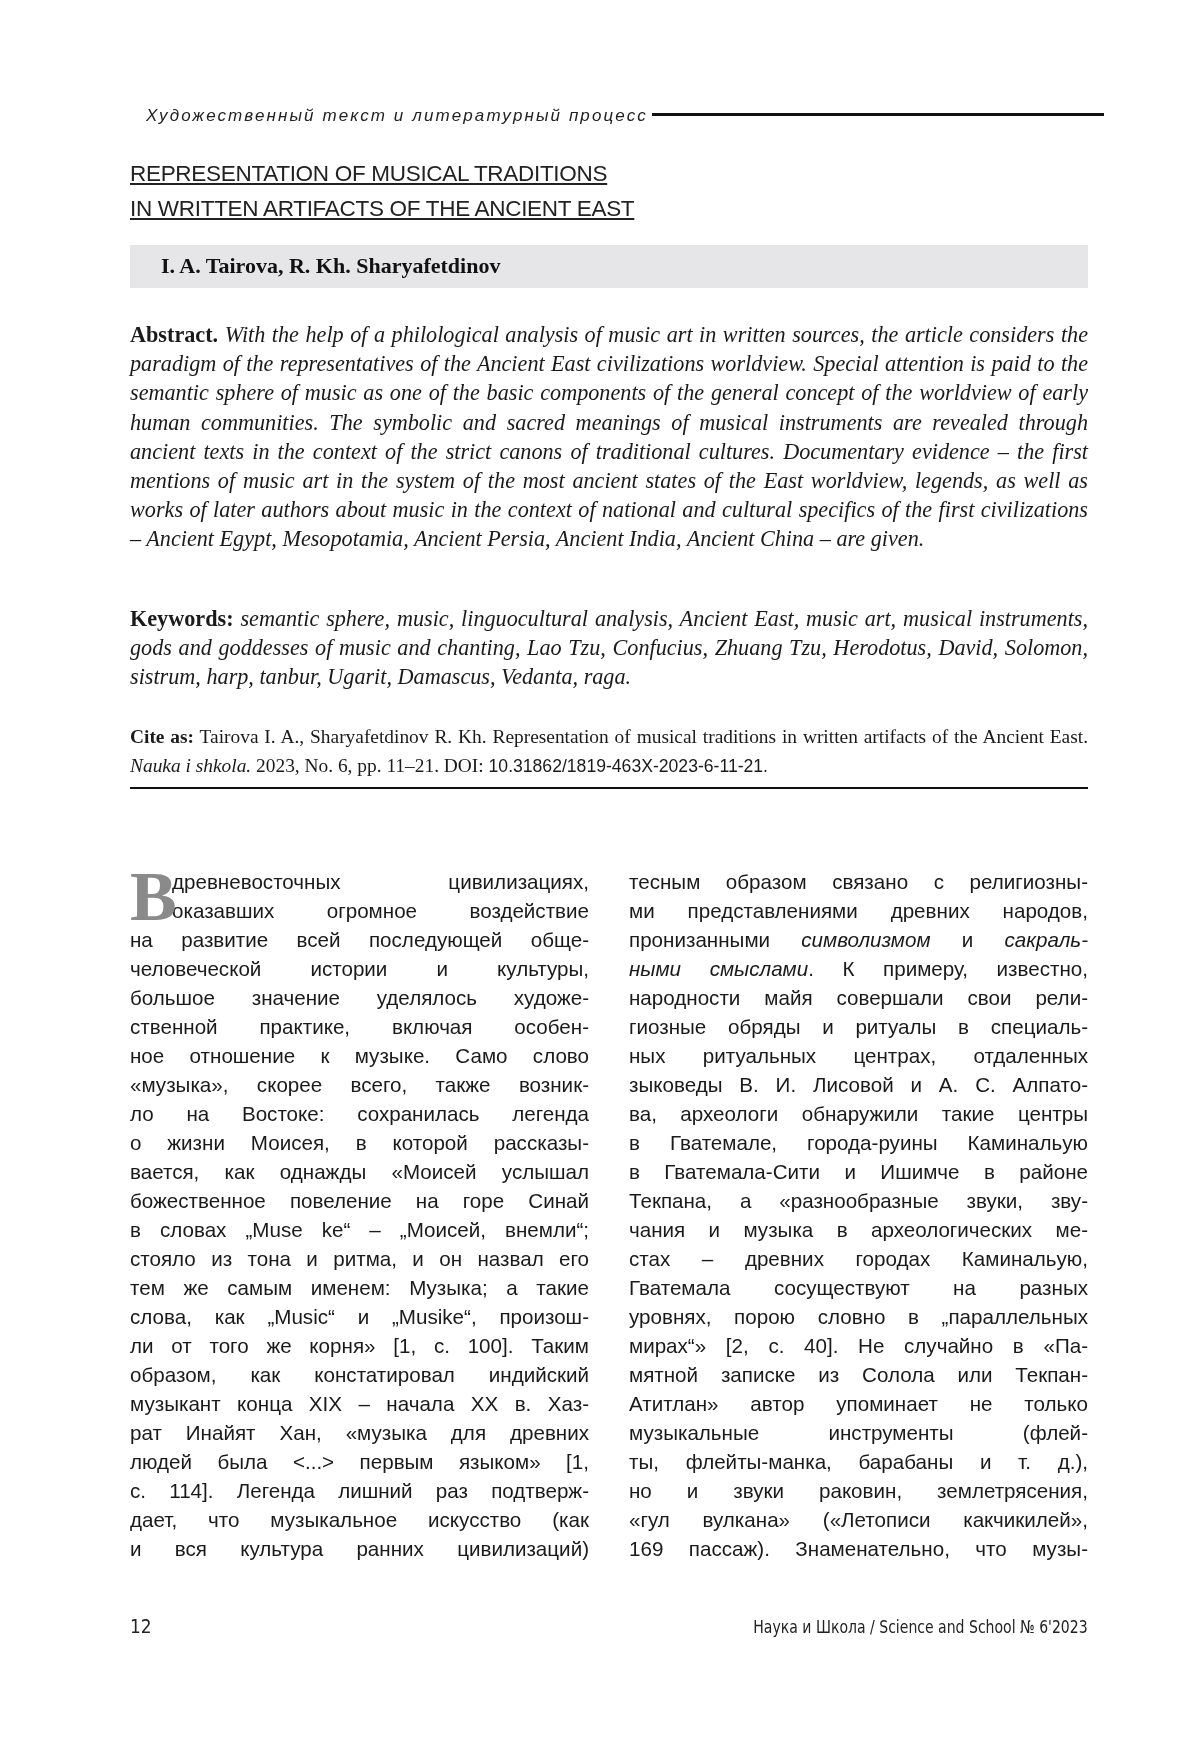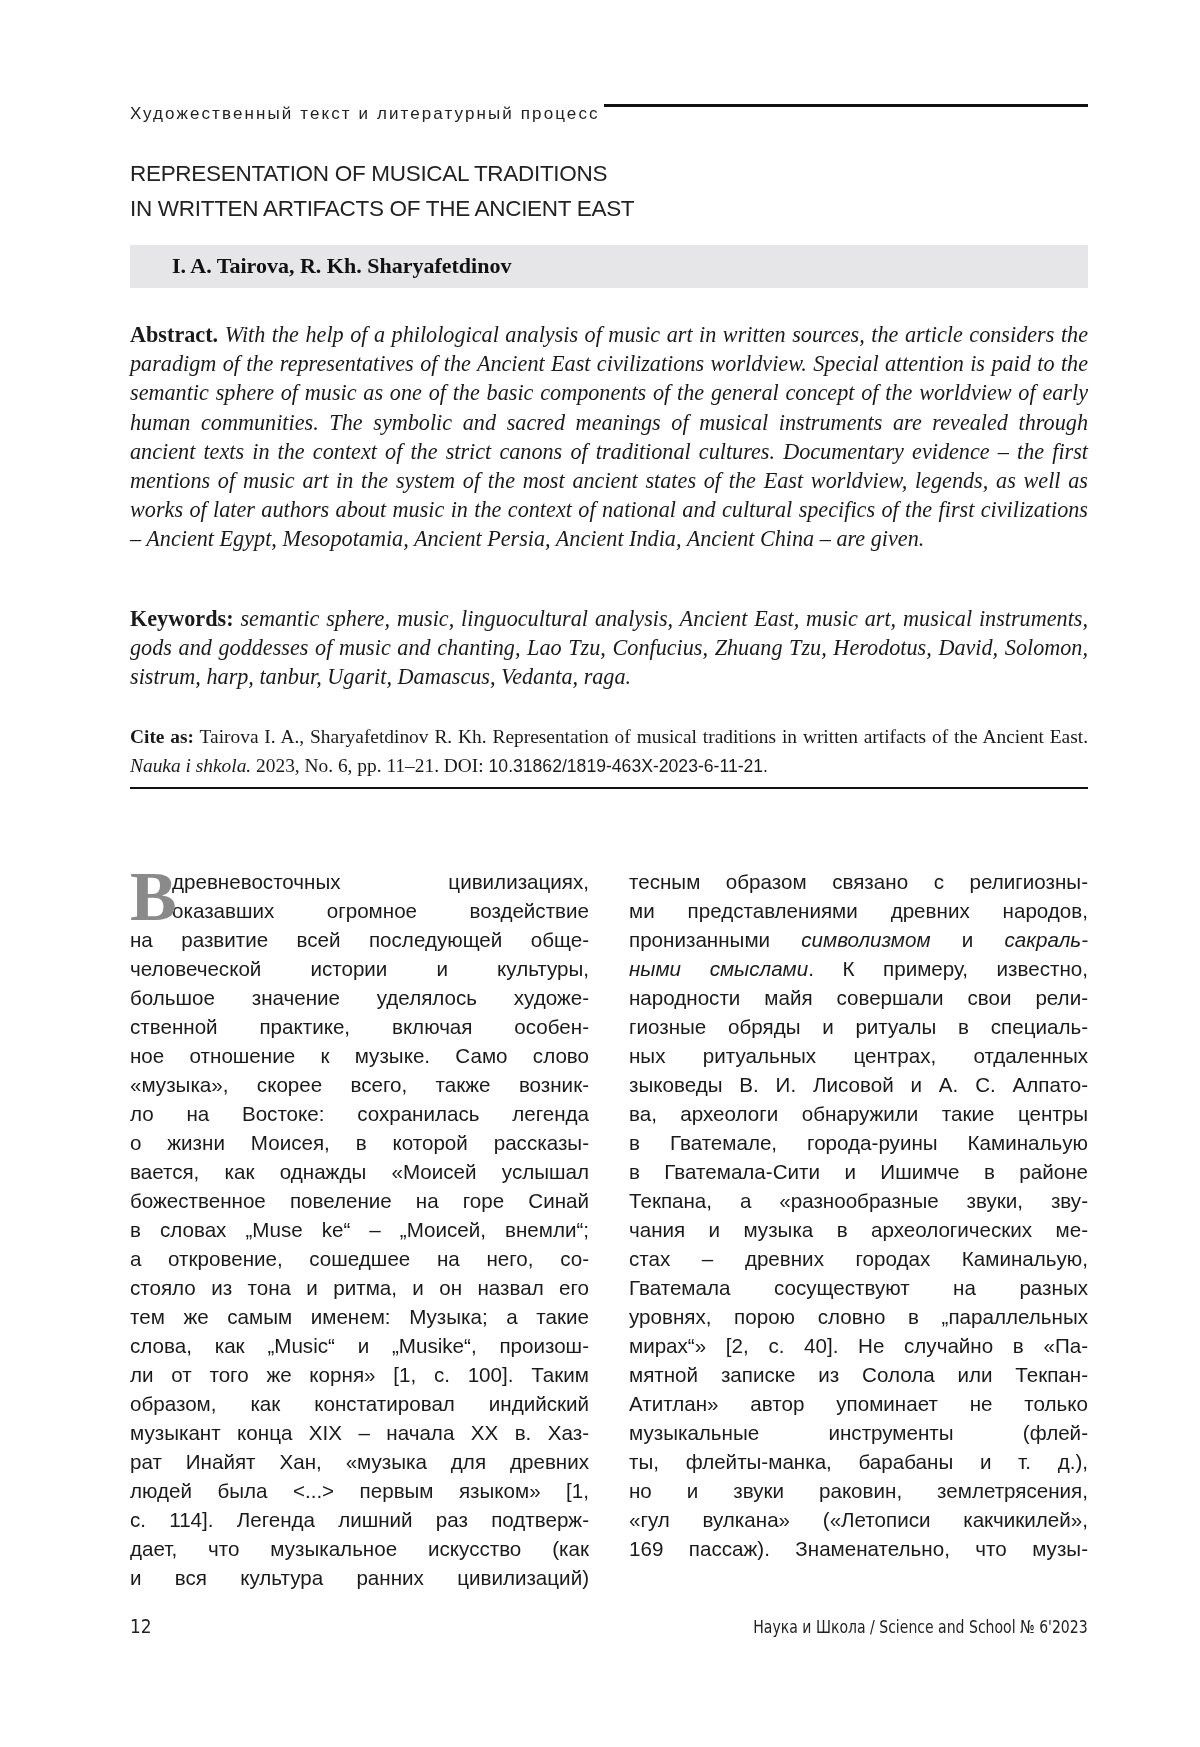--- a/index.html
+++ b/index.html
@@ -3,45 +3,45 @@
   <meta charset="utf-8">
   <style>
     html, body { margin: 0; padding: 0; background: #ffffff; }
     body {
       width: 1200px; height: 1747px; position: relative; overflow: hidden;
       color: #1a1a1a;
     }
     .page { position: absolute; left: 130px; top: 0; width: 958px; }
 
     .running-head {
-      position: absolute; top: 104px; left: 0; width: 958px; height: 24px;
-      display: flex; align-items: flex-start;
+      position: absolute; top: 104px; left: 16px; width: 958px; height: 24px;
+      display: flex; align-items: center; font-style: italic;
     }
     .running-head .rh-text {
       font-family: "Liberation Sans", sans-serif;
       font-size: 17px; letter-spacing: 2.1px; color: #222; white-space: nowrap;
       line-height: 20px;
     }
     .running-head .rh-rule {
       flex: 1; height: 3px; background: #111; margin-left: 4px; margin-bottom: 4px;
     }
 
     .title {
       position: absolute; top: 156px; left: 0; width: 958px;
       font-family: "Liberation Sans", sans-serif; font-size: 22.5px;
       line-height: 35px; color: #222; letter-spacing: -0.3px;
     }
-    .title div { white-space: nowrap; }
+    .title div { white-space: nowrap; text-decoration: underline; }
 
     .authors-band {
       position: absolute; top: 245px; left: 0; width: 958px; height: 43px;
       background: #e6e6e8;
     }
     .authors-band .authors {
-      position: absolute; left: 42px; top: 8px;
+      position: absolute; left: 31px; top: 8px;
       font-family: "Liberation Serif", serif; font-weight: bold; font-size: 22px;
       color: #111;
       text-align: center;
     }
 
     .abstract, .keywords, .cite {
       position: absolute; left: 0; width: 958px;
       font-family: "Liberation Serif", serif; color: #1a1a1a;
       text-align: justify;
     }
@@ -131,21 +131,20 @@
         <span class="ln">человеческой истории и культуры,</span>
         <span class="ln">большое значение уделялось художе-</span>
         <span class="ln">ственной практике, включая особен-</span>
         <span class="ln">ное отношение к музыке. Само слово</span>
         <span class="ln">«музыка», скорее всего, также возник-</span>
         <span class="ln">ло на Востоке: сохранилась легенда</span>
         <span class="ln">о жизни Моисея, в которой рассказы-</span>
         <span class="ln">вается, как однажды «Моисей услышал</span>
         <span class="ln">божественное повеление на горе Синай</span>
         <span class="ln">в словах „Muse ke“ – „Моисей, внемли“;</span>
-        <span class="ln">а откровение, сошедшее на него, со-</span>
         <span class="ln">стояло из тона и ритма, и он назвал его</span>
         <span class="ln">тем же самым именем: Музыка; а такие</span>
         <span class="ln">слова, как „Music“ и „Musike“, произош-</span>
         <span class="ln">ли от того же корня» [1, с. 100]. Таким</span>
         <span class="ln">образом, как констатировал индийский</span>
         <span class="ln">музыкант конца XIX – начала XX в. Хаз-</span>
         <span class="ln">рат Инайят Хан, «музыка для древних</span>
         <span class="ln">людей была &lt;...&gt; первым языком» [1,</span>
         <span class="ln">с. 114]. Легенда лишний раз подтверж-</span>
         <span class="ln">дает, что музыкальное искусство (как</span>

